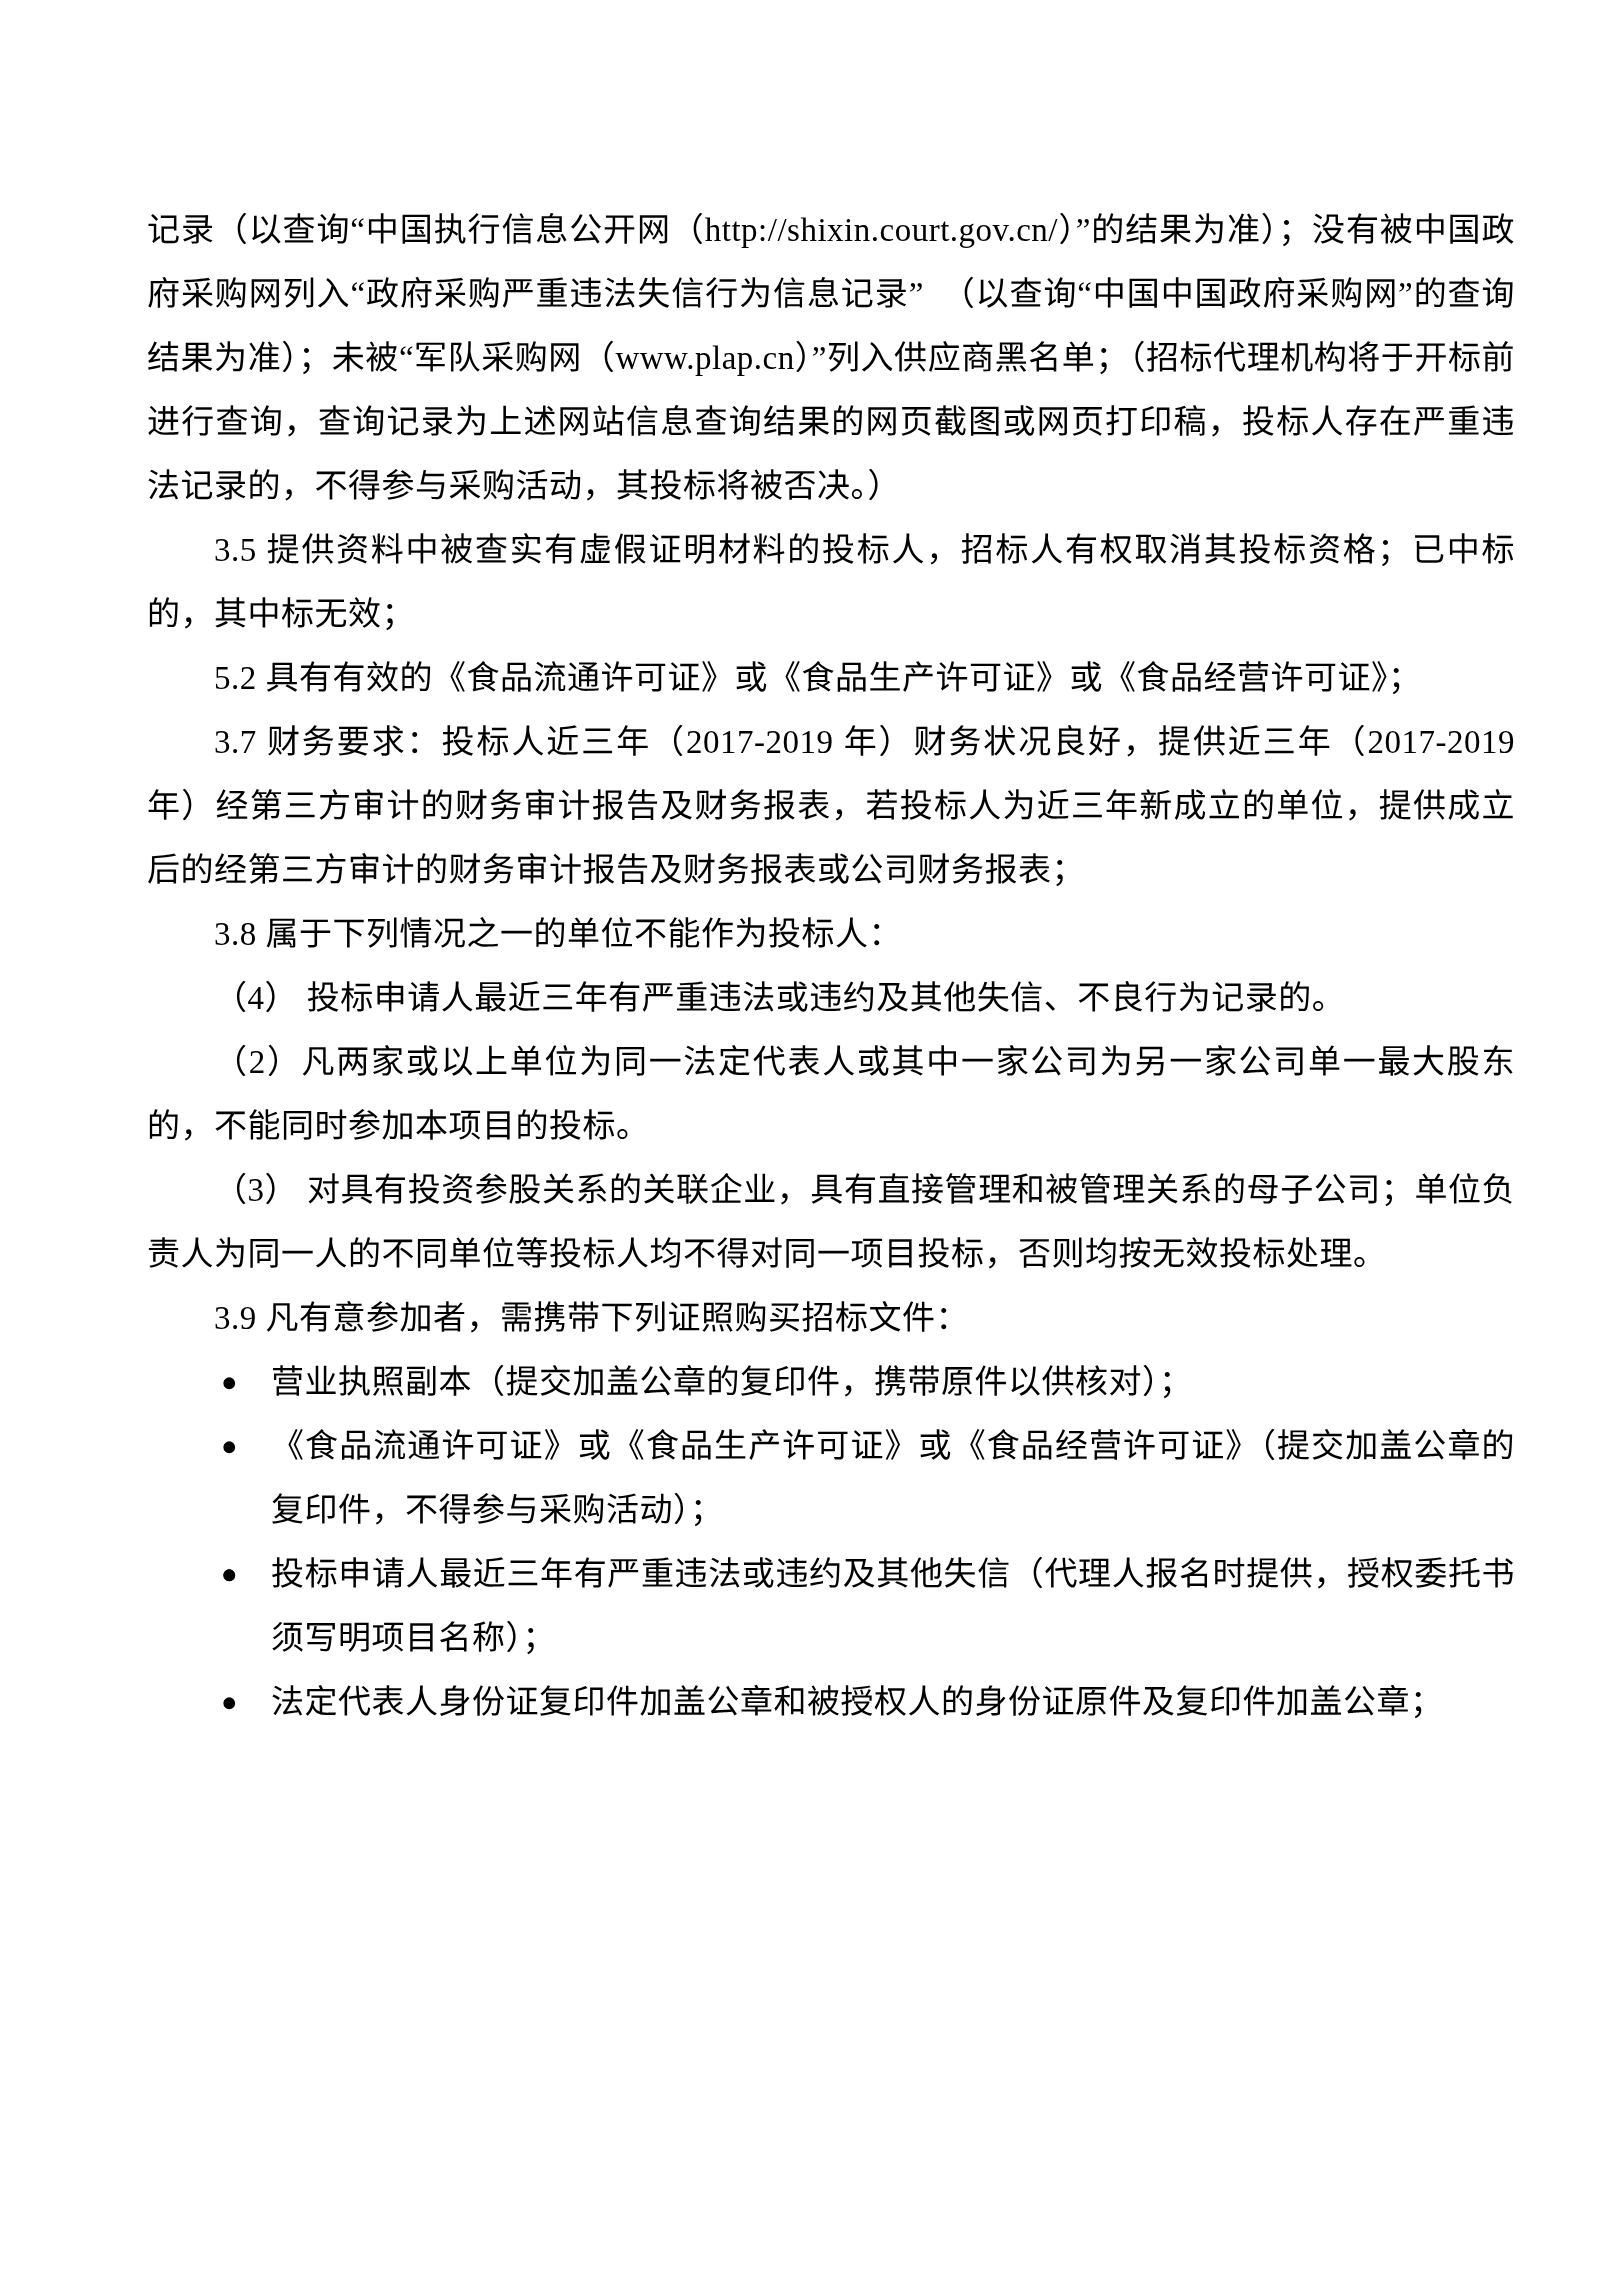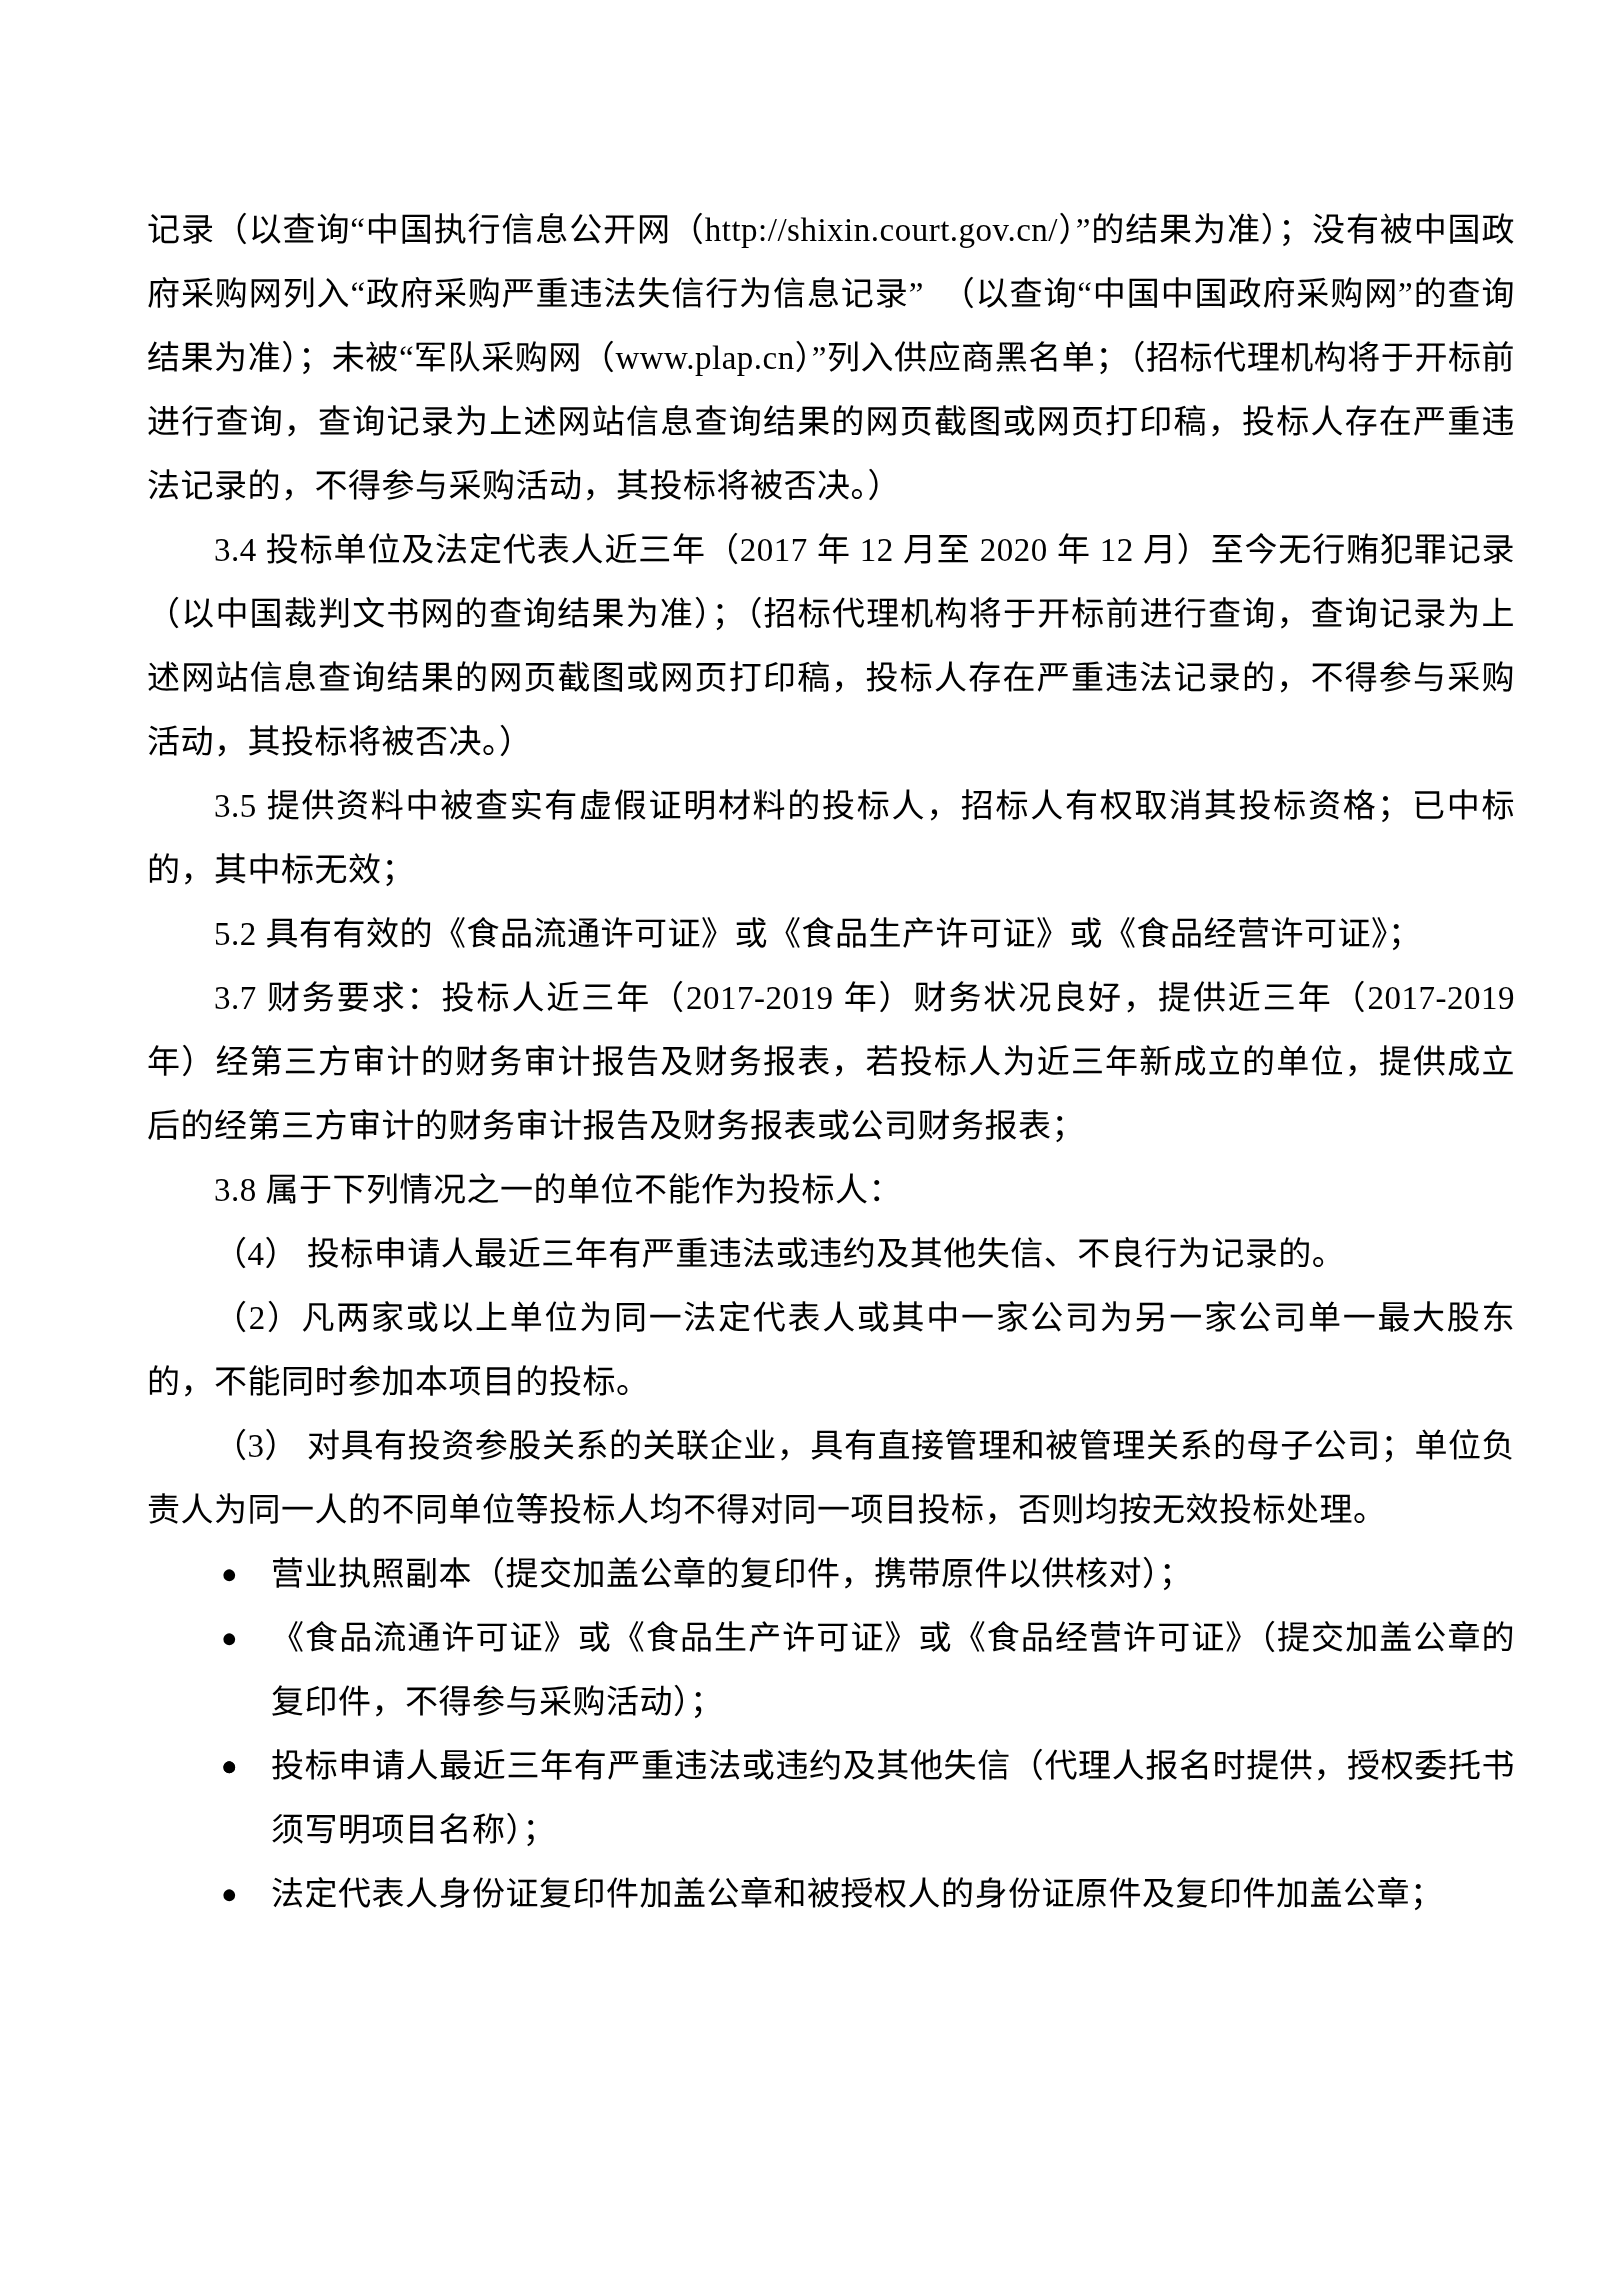--- a/index.html
+++ b/index.html
@@ -45,28 +45,28 @@
     font-size: 27.4px;
     line-height: 64px;
   }
 </style>
 </head>
 <body>
 
 <div class="sheet">
   <div class="doc-body">
       <div class="para body">记录（以查询“中国执行信息公开网（http://shixin.court.gov.cn/）”的结果为准）；没有被中国政府采购网列入“政府采购严重违法失信行为信息记录”　（以查询“中国中国政府采购网”的查询结果为准）；未被“军队采购网（www.plap.cn）”列入供应商黑名单；（招标代理机构将于开标前进行查询，查询记录为上述网站信息查询结果的网页截图或网页打印稿，投标人存在严重违法记录的，不得参与采购活动，其投标将被否决。）</div>
-      <div class="para indent">3.4 投标单位及法定代表人近三年（2017 年 12 月至 2020 年 12 月）至今无行贿犯罪记录（以中国裁判文书网的查询结果为准）；（招标代理机构将于开标前进行查询，查询记录为上述网站信息查询结果的网页截图或网页打印稿，投标人存在严重违法记录的，不得参与采购活动，其投标将被否决。）</div>
       <div class="para indent">3.5 提供资料中被查实有虚假证明材料的投标人，招标人有权取消其投标资格；已中标的，其中标无效；</div>
       <div class="para indent">5.2 具有有效的《食品流通许可证》或《食品生产许可证》或《食品经营许可证》；</div>
       <div class="para indent">3.7 财务要求：投标人近三年（2017-2019 年）财务状况良好，提供近三年（2017-2019 年）经第三方审计的财务审计报告及财务报表，若投标人为近三年新成立的单位，提供成立后的经第三方审计的财务审计报告及财务报表或公司财务报表；</div>
       <div class="para indent">3.8 属于下列情况之一的单位不能作为投标人：</div>
       <div class="para indent">（4） 投标申请人最近三年有严重违法或违约及其他失信、不良行为记录的。</div>
       <div class="para indent">（2）凡两家或以上单位为同一法定代表人或其中一家公司为另一家公司单一最大股东的，不能同时参加本项目的投标。</div>
       <div class="para indent">（3） 对具有投资参股关系的关联企业，具有直接管理和被管理关系的母子公司；单位负责人为同一人的不同单位等投标人均不得对同一项目投标，否则均按无效投标处理。</div>
+      <div class="para indent">3.9 凡有意参加者，需携带下列证照购买招标文件：</div>
       <div class="para bullet"><span class="bullet-marker">●</span><span>营业执照副本（提交加盖公章的复印件，携带原件以供核对）；</span></div>
       <div class="para bullet"><span class="bullet-marker">●</span><span>《食品流通许可证》或《食品生产许可证》或《食品经营许可证》（提交加盖公章的复印件，不得参与采购活动）；</span></div>
       <div class="para bullet"><span class="bullet-marker">●</span></div>
       <div class="para bullet"><span class="bullet-marker">●</span><span>投标申请人最近三年有严重违法或违约及其他失信（代理人报名时提供，授权委托书须写明项目名称）；</span></div>
       <div class="para bullet"><span class="bullet-marker">●</span><span>法定代表人身份证复印件加盖公章和被授权人的身份证原件及复印件加盖公章；</span></div>
     </div>
 </div>
 
 
 </body></html>

